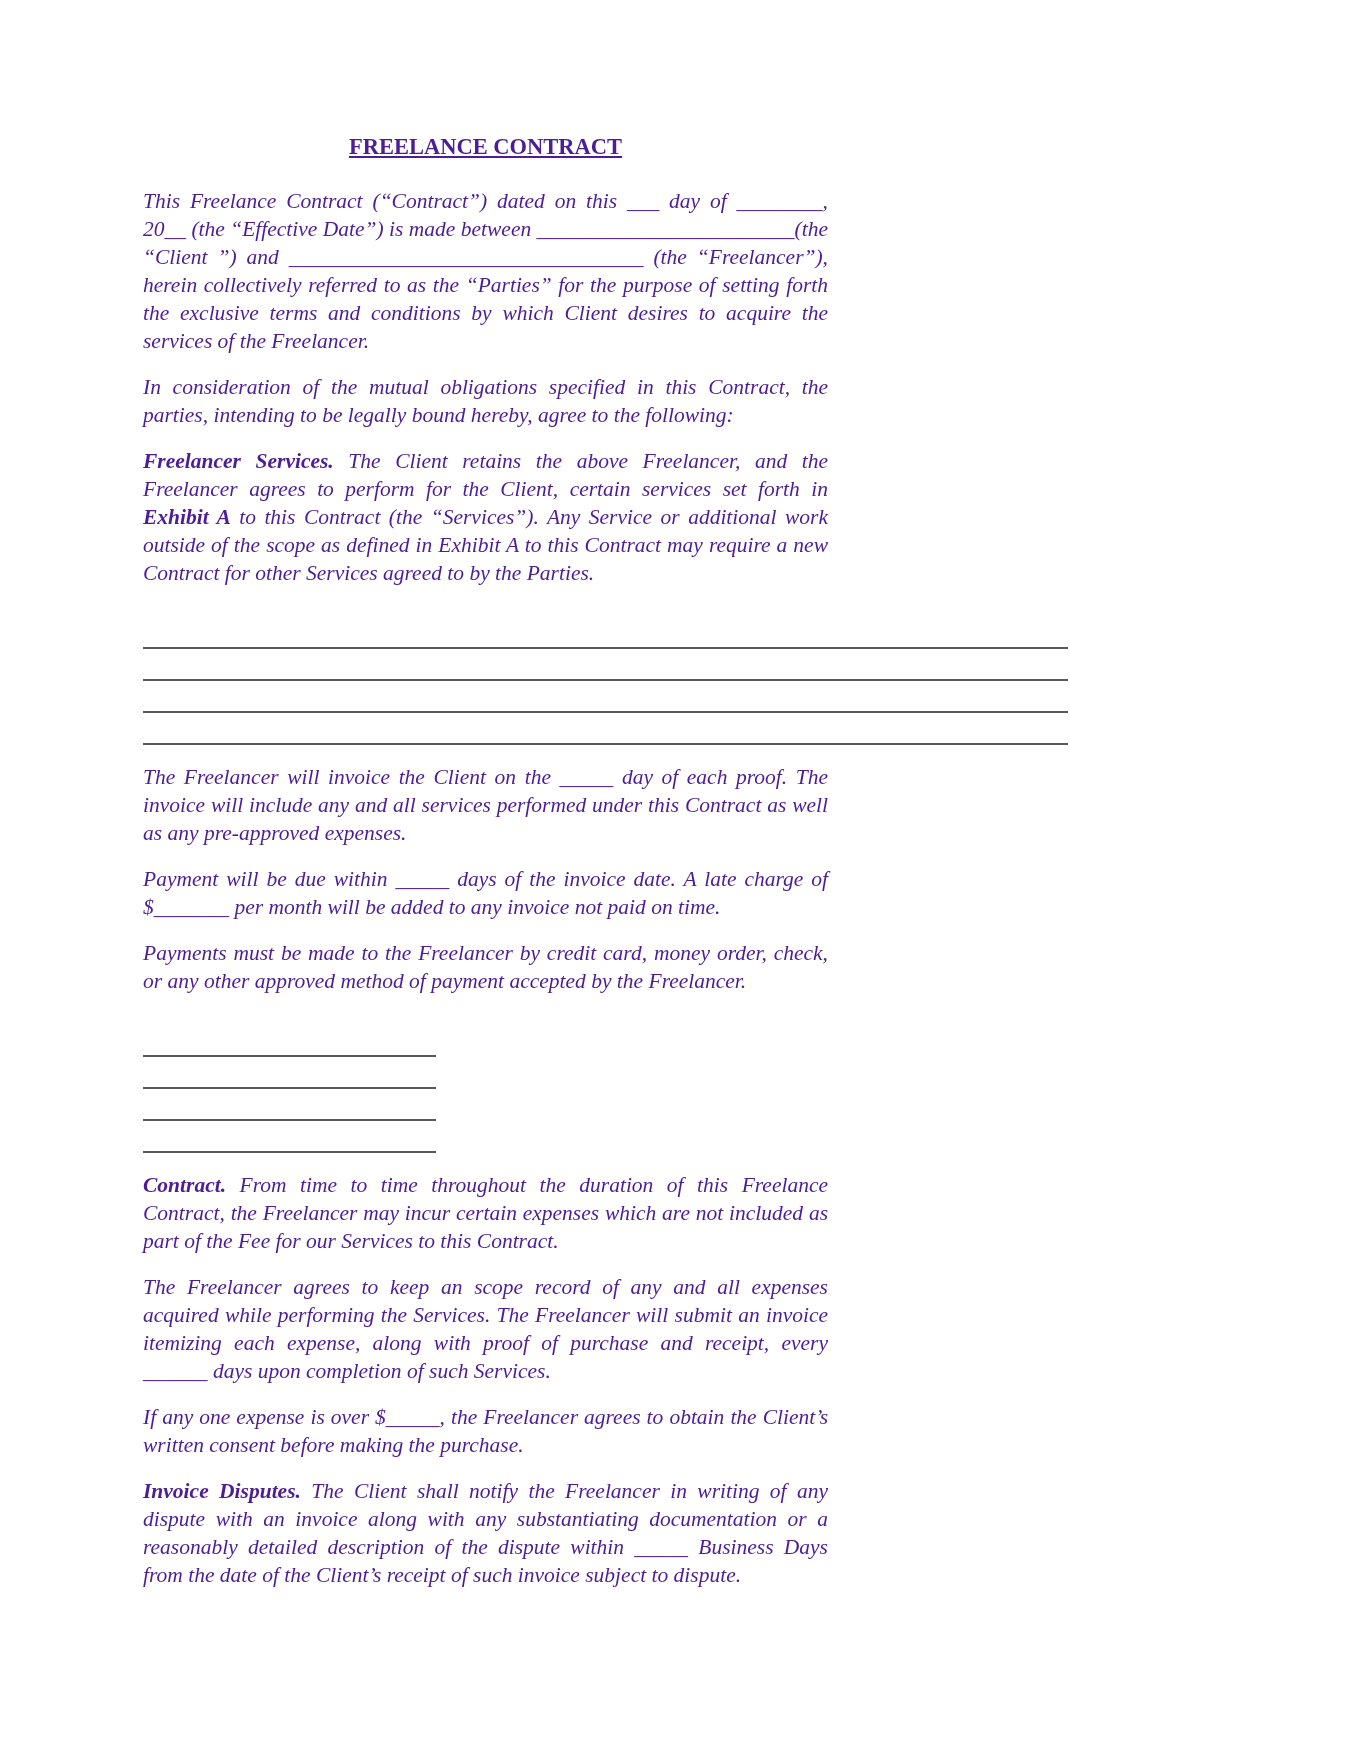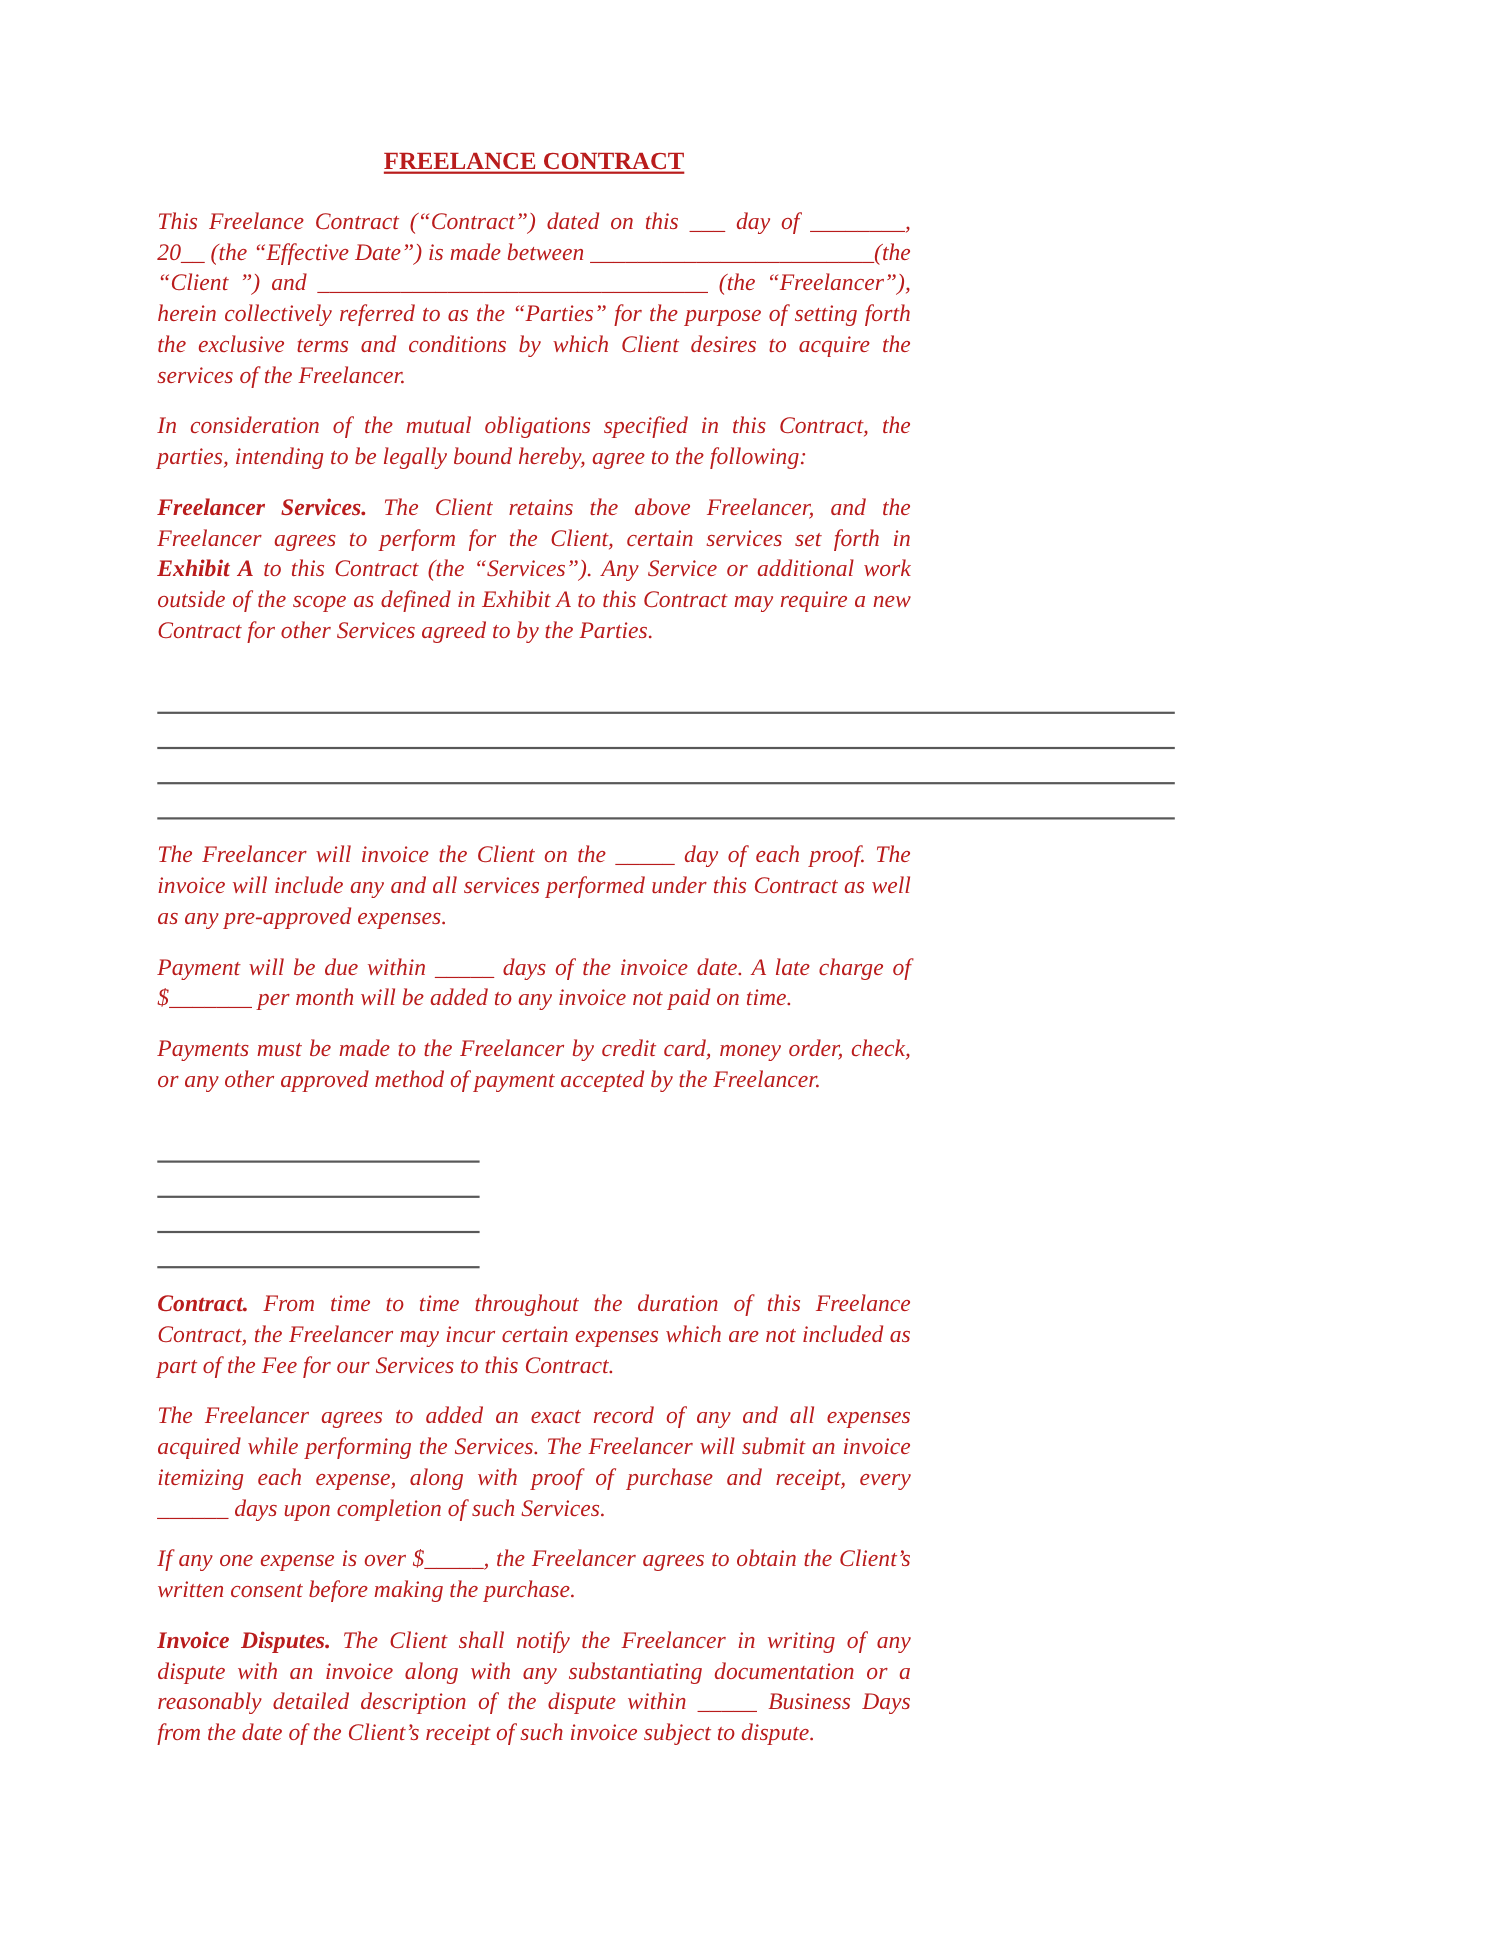--- a/index.html
+++ b/index.html
@@ -10,21 +10,21 @@
   .page {
     position: relative;
     width: 1120px;
     height: 1760px;
     background: #ffffff;
     box-sizing: border-box;
     padding: 133px 292px 12px 143px;
     font-family: "Liberation Serif", "DejaVu Serif", serif;
     font-size: 21.5px;
     line-height: 28px;
-    color: #b91c1c;
+    color: #4c1d95;
   }
   .doc-title {
     text-align: center;
     font-weight: bold;
     font-size: 22.5px;
     margin: 0 0 26px 0;
   }
   .doc-title .title-text {
     text-decoration: underline;
   }
@@ -77,19 +77,19 @@
 
   <div class="fill-lines">
       <div class="fill-line short"></div>
       <div class="fill-line short"></div>
       <div class="fill-line short"></div>
       <div class="fill-line short"></div>
     </div>
 
   <p class="para"><strong class="lead">Contract.</strong><span> From time to time throughout the duration of this Freelance Contract, the Freelancer may incur certain expenses which are not included as part of the Fee for our Services to this Contract.</span></p>
 
-  <p class="para">The Freelancer agrees to added an exact record of any and all expenses acquired while performing the Services. The Freelancer will submit an invoice itemizing each expense, along with proof of purchase and receipt, every ______ days upon completion of such Services.</p>
+  <p class="para">The Freelancer agrees to keep an scope record of any and all expenses acquired while performing the Services. The Freelancer will submit an invoice itemizing each expense, along with proof of purchase and receipt, every ______ days upon completion of such Services.</p>
 
   <p class="para">If any one expense is over $_____, the Freelancer agrees to obtain the Client’s written consent before making the purchase.</p>
 
   <p class="para"><strong class="lead">Invoice Disputes.</strong><span> The Client shall notify the Freelancer in writing of any dispute with an invoice along with any substantiating documentation or a reasonably detailed description of the dispute within _____ Business Days from the date of the Client’s receipt of such invoice subject to dispute.</span></p>
 
 </div>
 
 </body></html>

